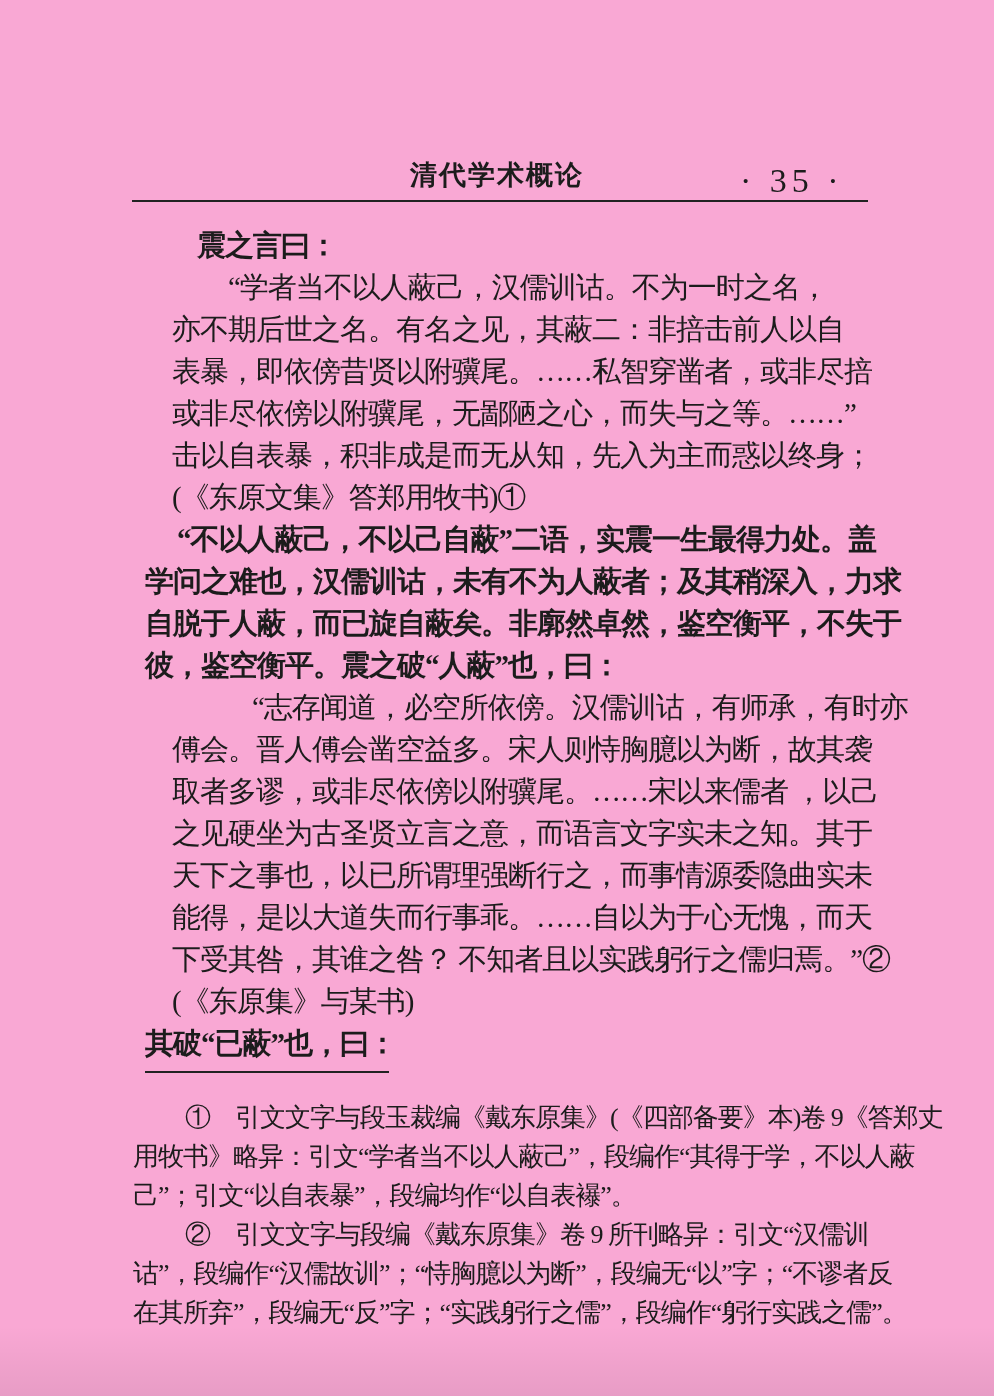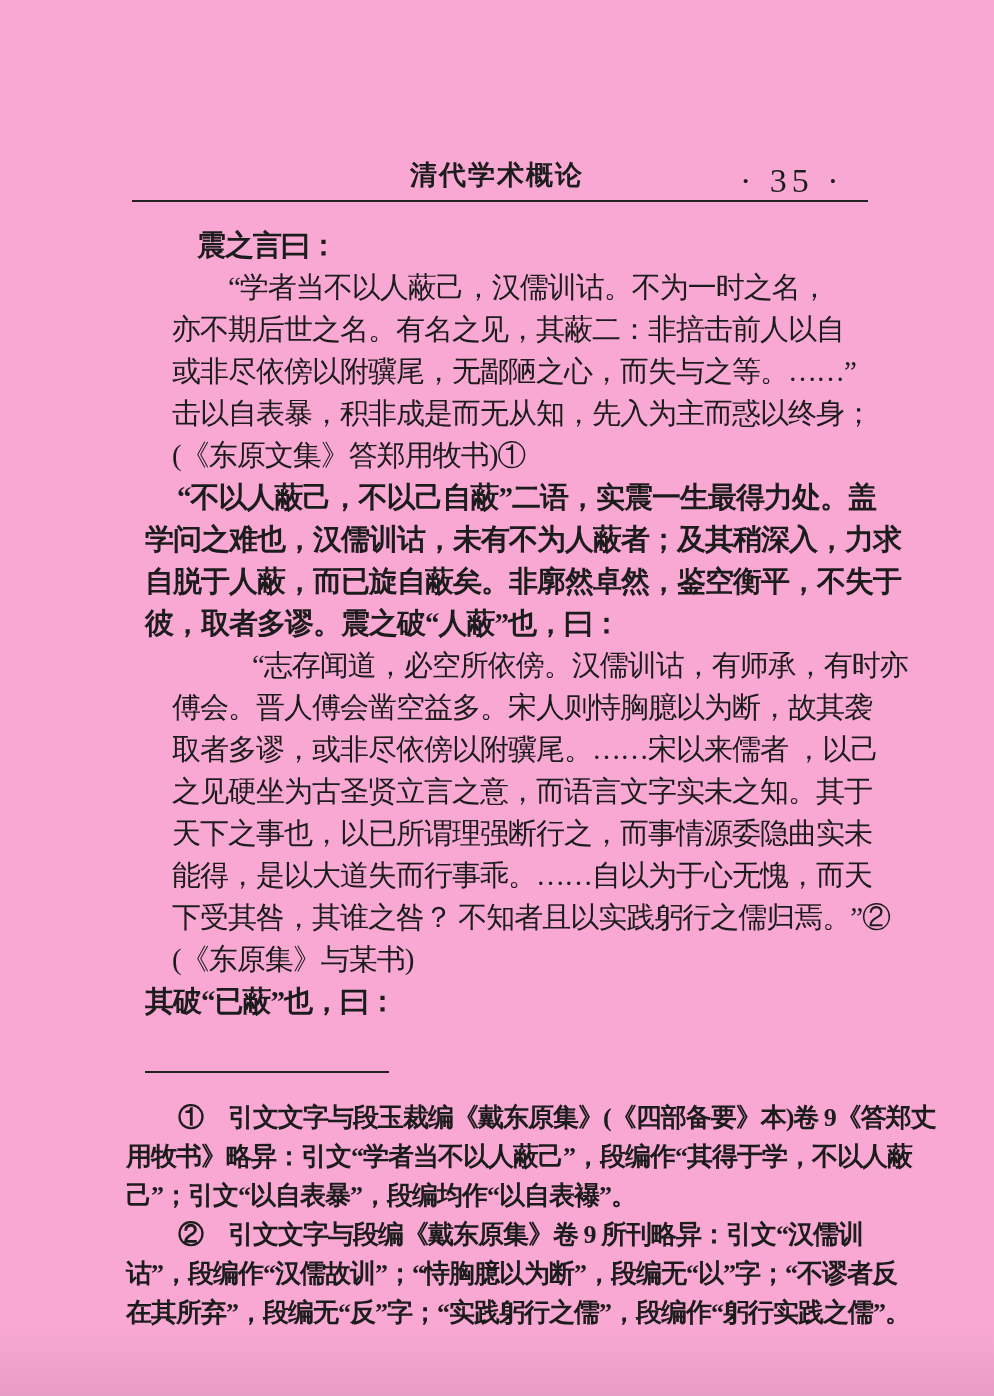--- a/index.html
+++ b/index.html
@@ -33,21 +33,21 @@
   .bold .line, .line.bold{font-weight:bold;}
   .quote{margin-left:27px;font-weight:normal;}
   .i32{padding-left:32px;}
   .i52{padding-left:52px;}
   .i56{padding-left:56px;}
   .i80{padding-left:80px;}
   .foot-rule{
     position:absolute;top:1071px;left:145px;width:244px;height:2px;
     background:#222222;
   }
-  .footnotes{position:absolute;top:1098px;left:126px;width:732px;font-weight:bold;}
+  .footnotes{position:absolute;top:1098px;left:133px;width:732px;}
   .fline{
     height:39px;line-height:39px;font-size:26px;letter-spacing:-1px;
     white-space:nowrap;
   }
 </style>
 </head>
 <body>
 
 <div class="page">
 
@@ -55,30 +55,31 @@
   <div class="hdr-pagenum">· 35 ·</div>
   <div class="hdr-rule"></div>
 
   <div class="body-text">
 
     <div class="line bold i52">震之言曰：</div>
 
     <div class="quote">
       <div class="line i56">“学者当不以人蔽己，汉儒训诂。不为一时之名，</div>
       <div class="line">亦不期后世之名。有名之见，其蔽二：非掊击前人以自</div>
+      <div class="line">表暴，即依傍昔贤以附骥尾。……私智穿凿者，或非尽掊</div>
       <div class="line">或非尽依傍以附骥尾，无鄙陋之心，而失与之等。……”</div>
       <div class="line">击以自表暴，积非成是而无从知，先入为主而惑以终身；</div>
       <div class="line">(《东原文集》答郑用牧书)①</div>
     </div>
 
     <div class="bold">
       <div class="line i32">“不以人蔽己，不以己自蔽”二语，实震一生最得力处。盖</div>
       <div class="line">学问之难也，汉儒训诂，未有不为人蔽者；及其稍深入，力求</div>
       <div class="line">自脱于人蔽，而已旋自蔽矣。非廓然卓然，鉴空衡平，不失于</div>
-      <div class="line">彼，取者多谬。震之破“人蔽”也，曰：</div>
+      <div class="line">彼，鉴空衡平。震之破“人蔽”也，曰：</div>
     </div>
 
     <div class="quote">
       <div class="line i80">“志存闻道，必空所依傍。汉儒训诂，有师承，有时亦</div>
       <div class="line">傅会。晋人傅会凿空益多。宋人则恃胸臆以为断，故其袭</div>
       <div class="line">取者多谬，或非尽依傍以附骥尾。……宋以来儒者 ，以己</div>
       <div class="line">之见硬坐为古圣贤立言之意，而语言文字实未之知。其于</div>
       <div class="line">天下之事也，以已所谓理强断行之，而事情源委隐曲实未</div>
       <div class="line">能得，是以大道失而行事乖。……自以为于心无愧，而天</div>
       <div class="line">下受其咎，其谁之咎？ 不知者且以实践躬行之儒归焉。”②</div>

